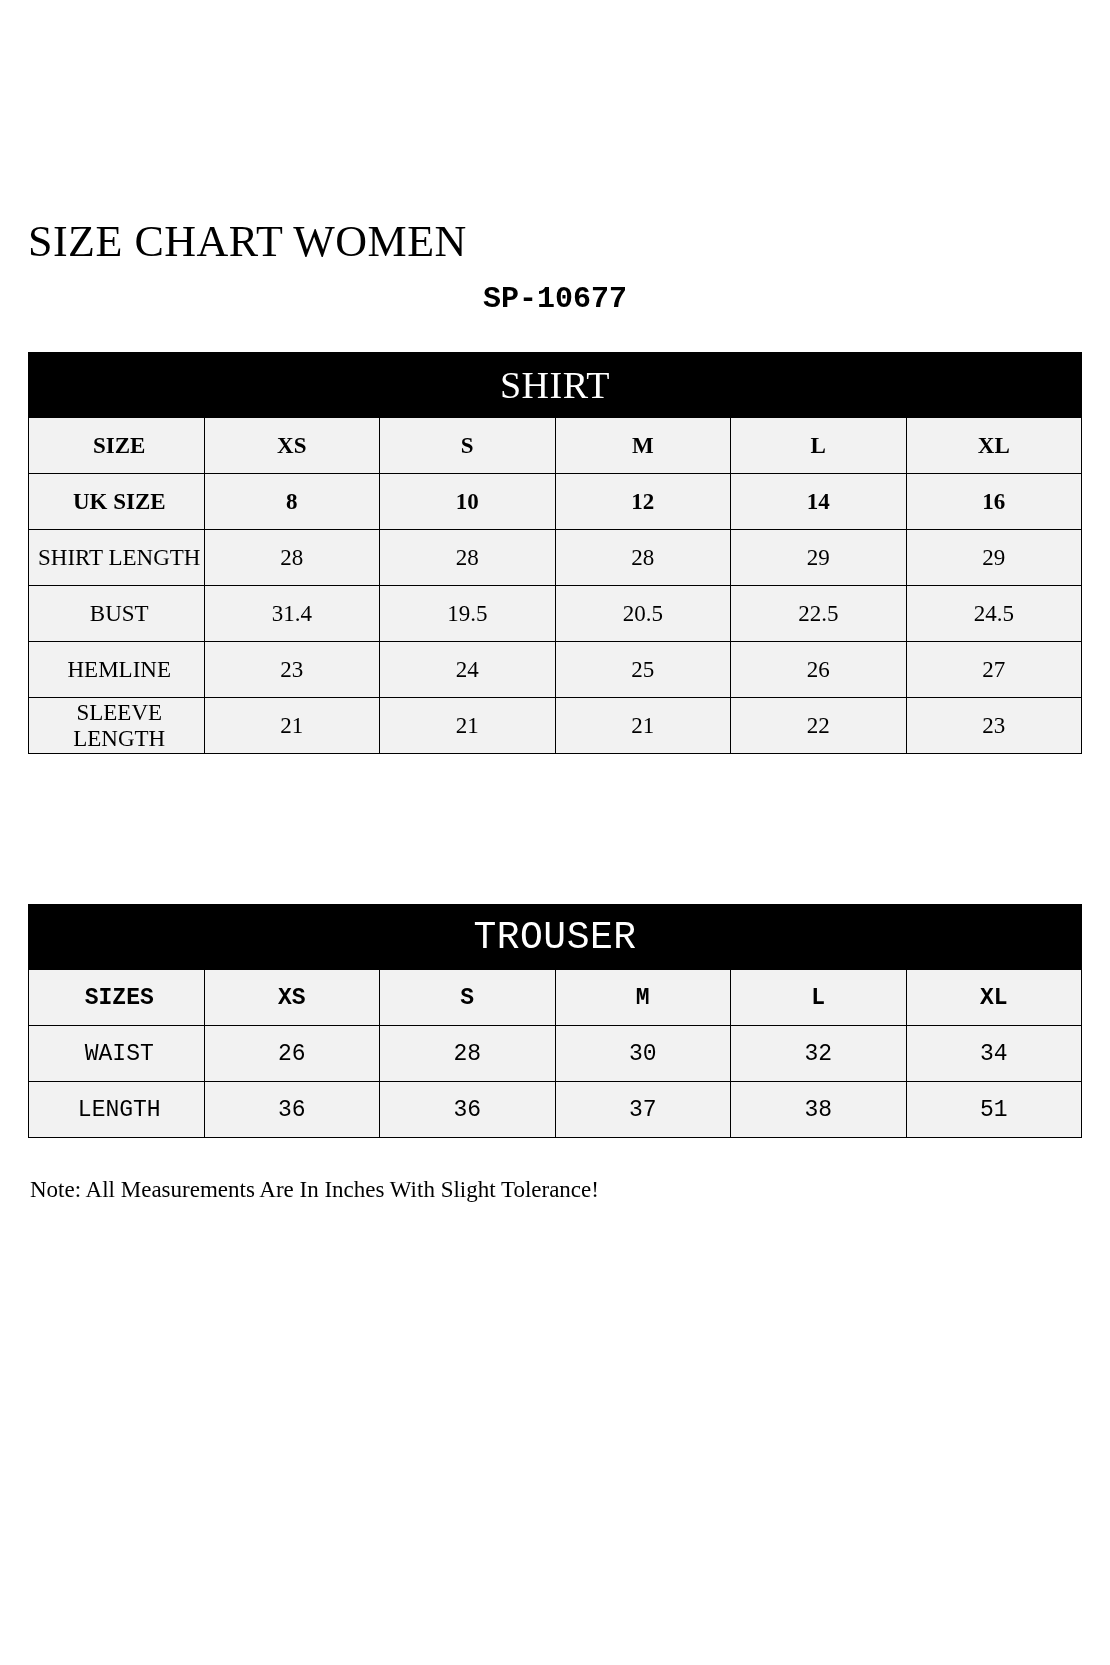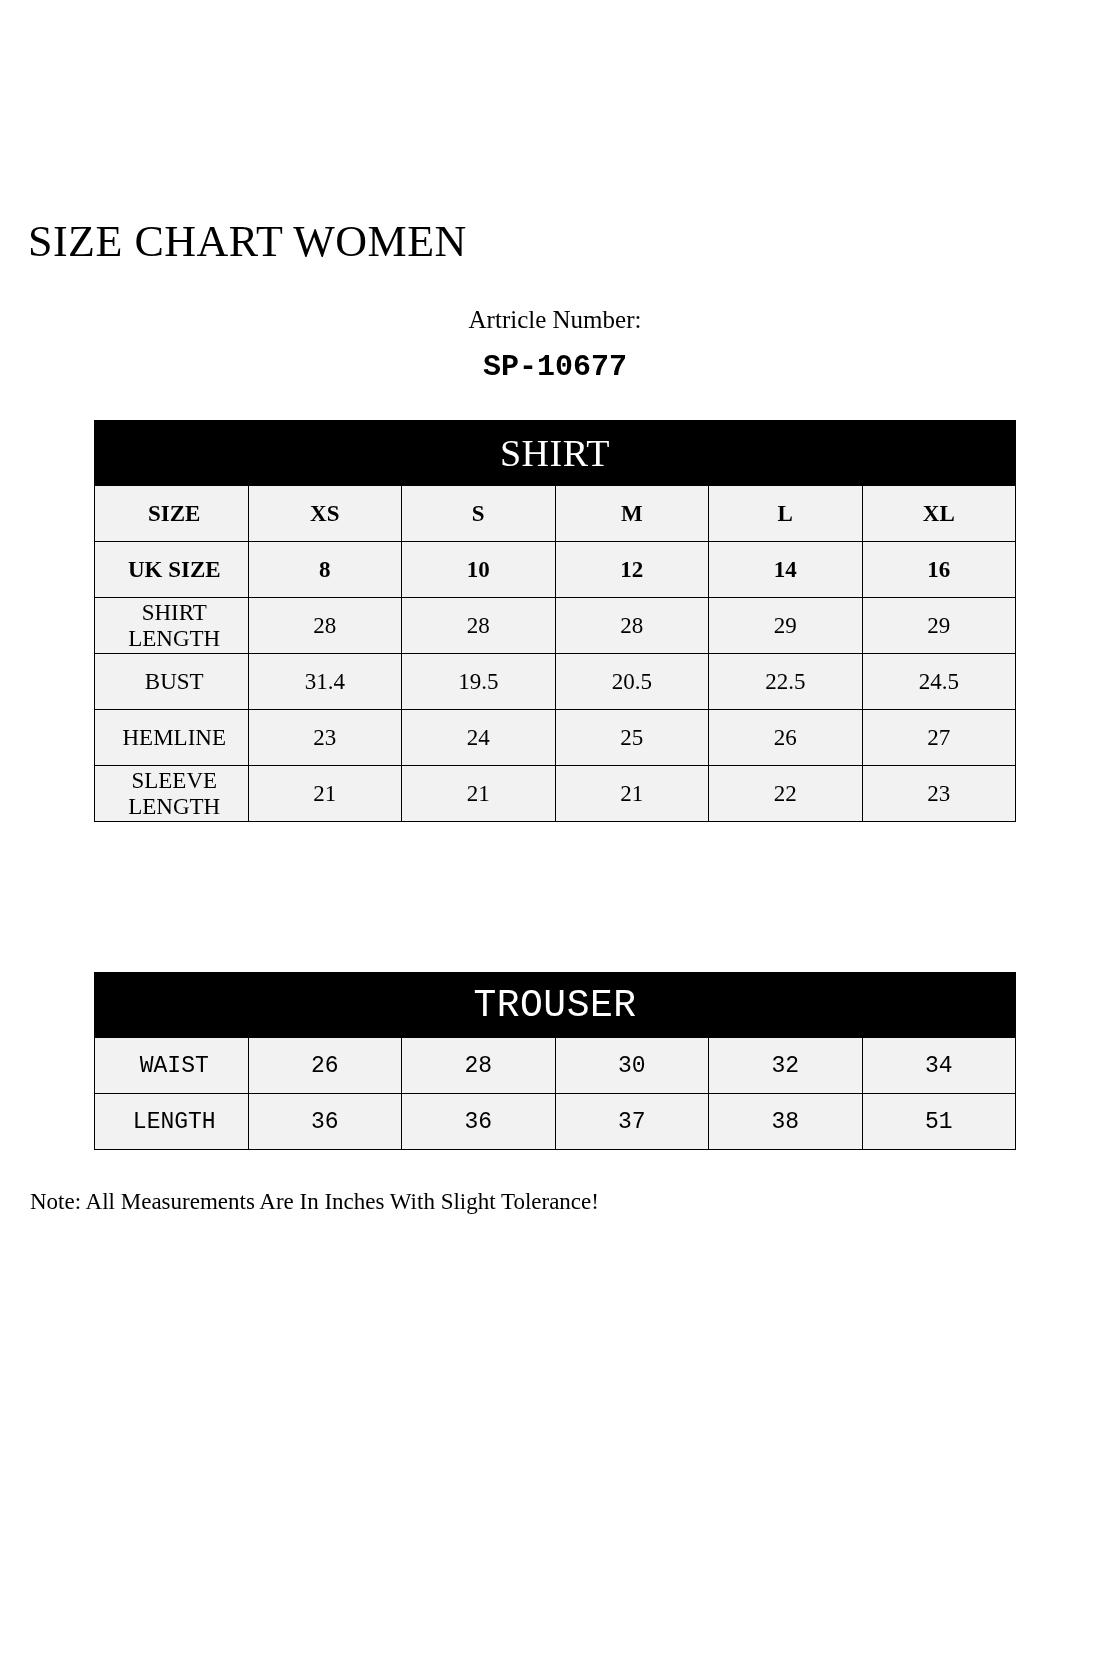--- a/index.html
+++ b/index.html
@@ -38,21 +38,21 @@
   }
   .article-number {
     text-align: center;
     font-size: 30px;
     font-weight: bold;
     margin-top: 16px;
     font-family: Liberation Mono, monospace;
   }
   table.size-table {
     border-collapse: collapse;
-    width: 922px;
+    width: 1054px;
     margin: 0 auto;
     table-layout: fixed;
   }
   table.size-table td, table.size-table th {
     border: 1px solid #000000;
     background: #f2f2f2;
     padding: 0;
     height: 55px;
     font-size: 23px;
     font-weight: normal;
@@ -92,21 +92,20 @@
     text-align: left;
   }
 </style>
 </head>
 <body>
 
 <div class="page">
 
   <div class="title">SIZE CHART WOMEN</div>
 
-  <div class="subtitle">Artricle Number:</div>
 
   <div class="article-number">SP-10677</div>
 
   <div class="shirt-wrap">
     <table class="size-table">
       <tbody>
         <tr class="header-band">
           <td colspan="6">SHIRT</td>
         </tr>
         <tr class="size-row">
@@ -160,20 +159,28 @@
       </tbody>
     </table>
   </div>
 
   <div class="trouser-wrap">
     <table class="size-table">
       <tbody>
         <tr class="header-band">
           <td colspan="6">TROUSER</td>
         </tr>
+        <tr class="size-row">
+          <td class="label-cell">SIZES</td>
+          <td>XS</td>
+          <td>S</td>
+          <td>M</td>
+          <td>L</td>
+          <td>XL</td>
+        </tr>
         <tr>
           <td class="label-cell">WAIST</td>
           <td>26</td>
           <td>28</td>
           <td>30</td>
           <td>32</td>
           <td>34</td>
         </tr>
         <tr>
           <td class="label-cell">LENGTH</td>

